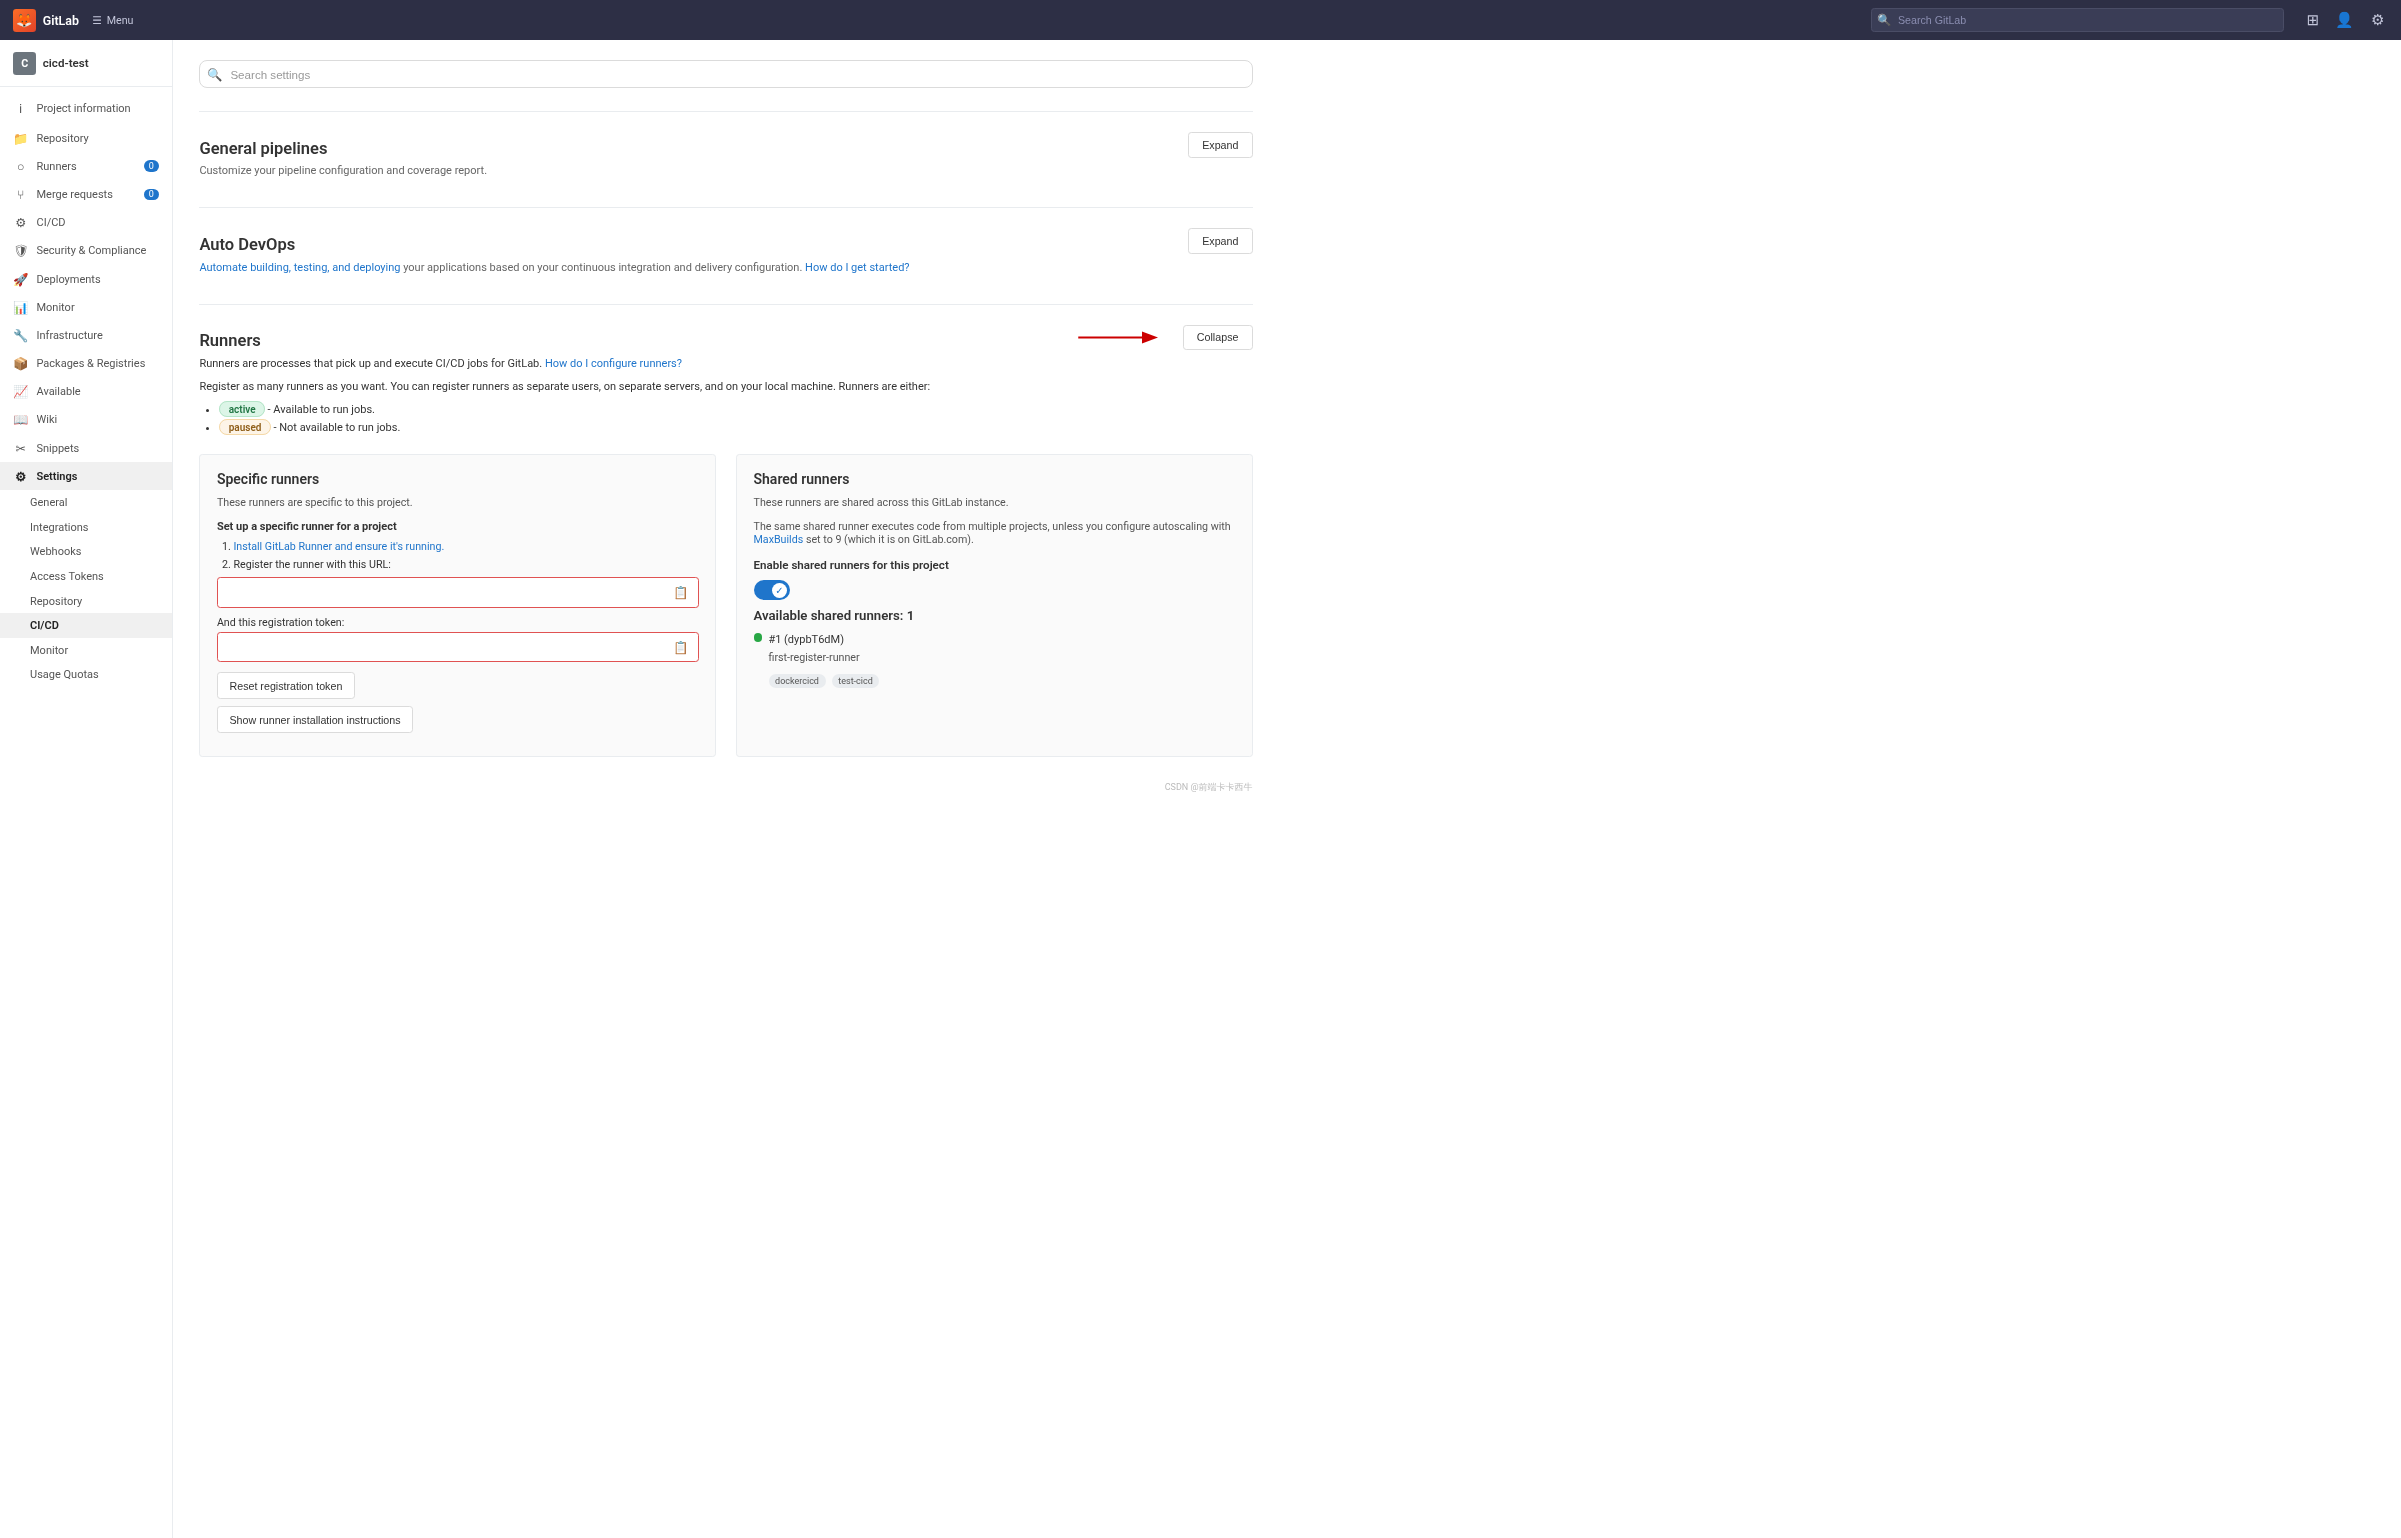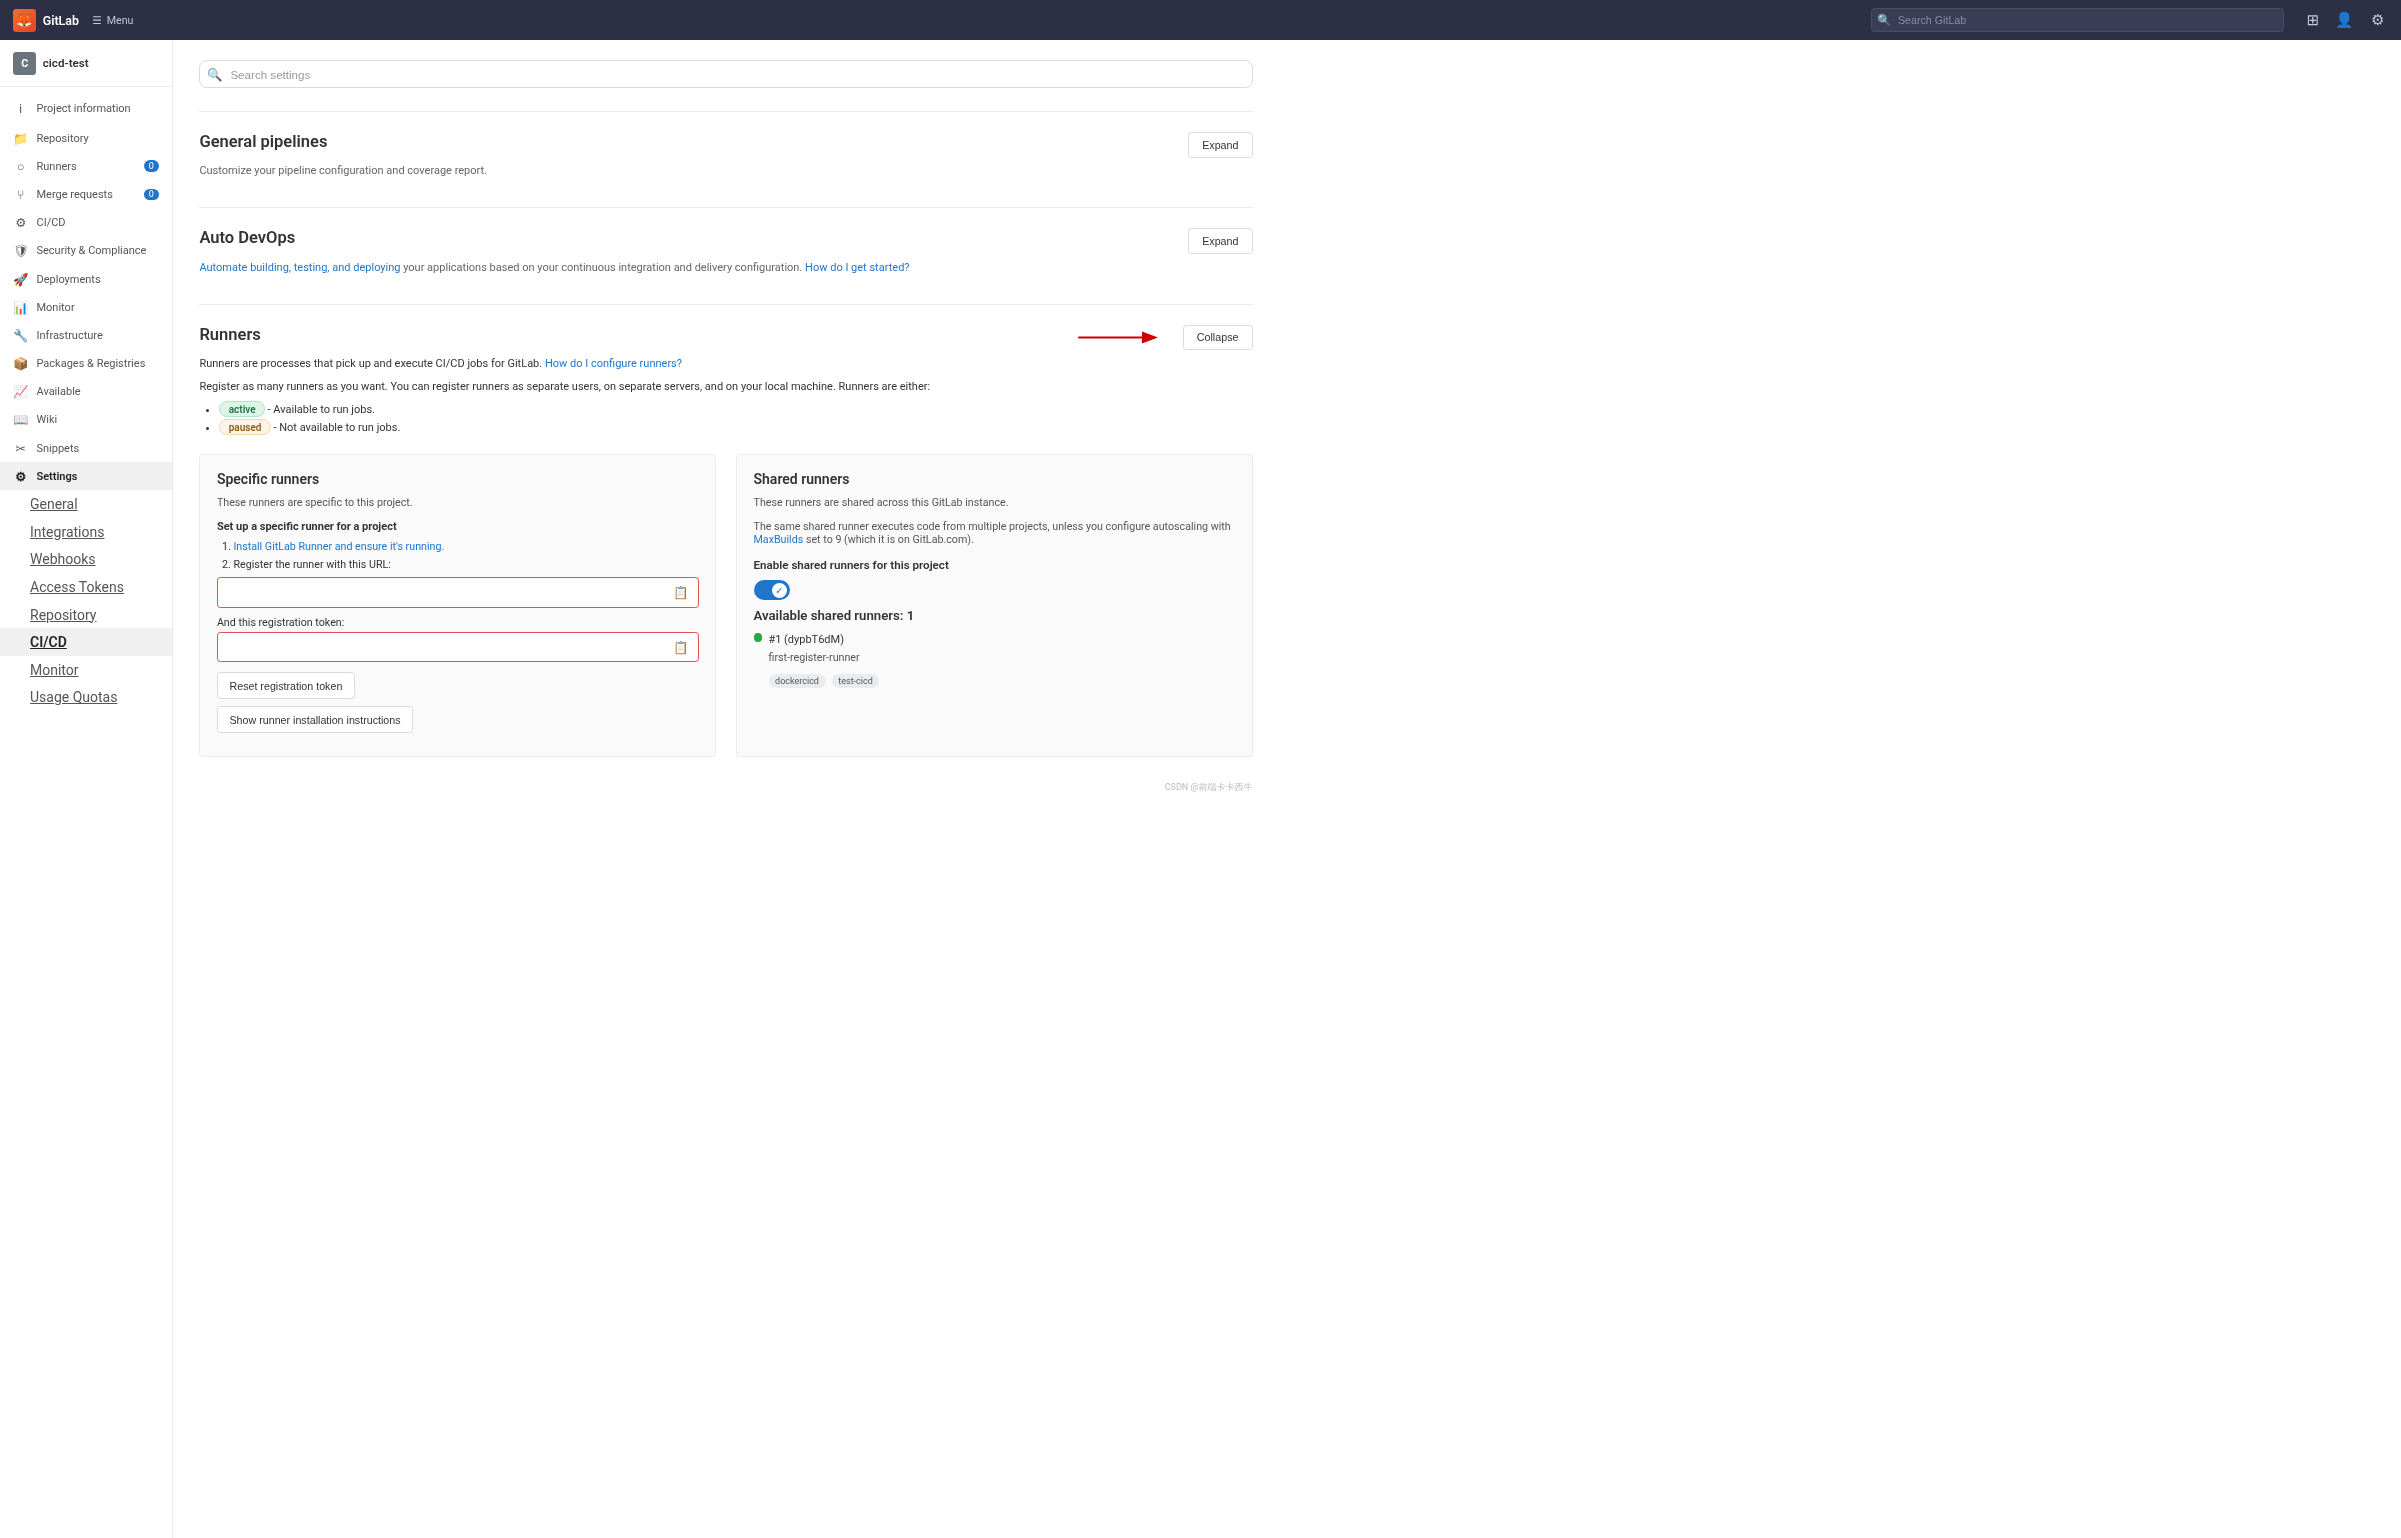--- a/index.html
+++ b/index.html
@@ -129,23 +129,22 @@
       border-radius: 8.3px;
       font-size: 9px;
       padding: 0.8px 5px;
       min-width: 15px;
       text-align: center;
     }
     .sidebar-sub-item {
       padding: 5.8px 13.2px 5.8px 30px;
       color: #555;
       cursor: pointer;
-      font-size: 14px;
+      font-size: 11px;
       display: block;
-      text-decoration: underline;
     }
     .sidebar-sub-item.active { background: #f0f0f0; font-weight: 600; color: #222; }
 
     
     .main {
       flex: 1;
       background: #fff;
       overflow-y: auto;
       padding: 0;
     }
@@ -175,21 +174,21 @@
       color: #999; font-size: 12.4px;
     }
 
     
     .section {
       border-top: 0.8px solid #e9ecef;
       padding: 20px 0;
     }
     .section-header {
       display: flex;
-      align-items: flex-start;
+      align-items: flex-end;
       justify-content: space-between;
       margin-bottom: 6.6px;
     }
     .section-title {
       font-size: 16.5px;
       font-weight: 600;
       color: #333;
     }
     .section-desc {
       color: #666;

